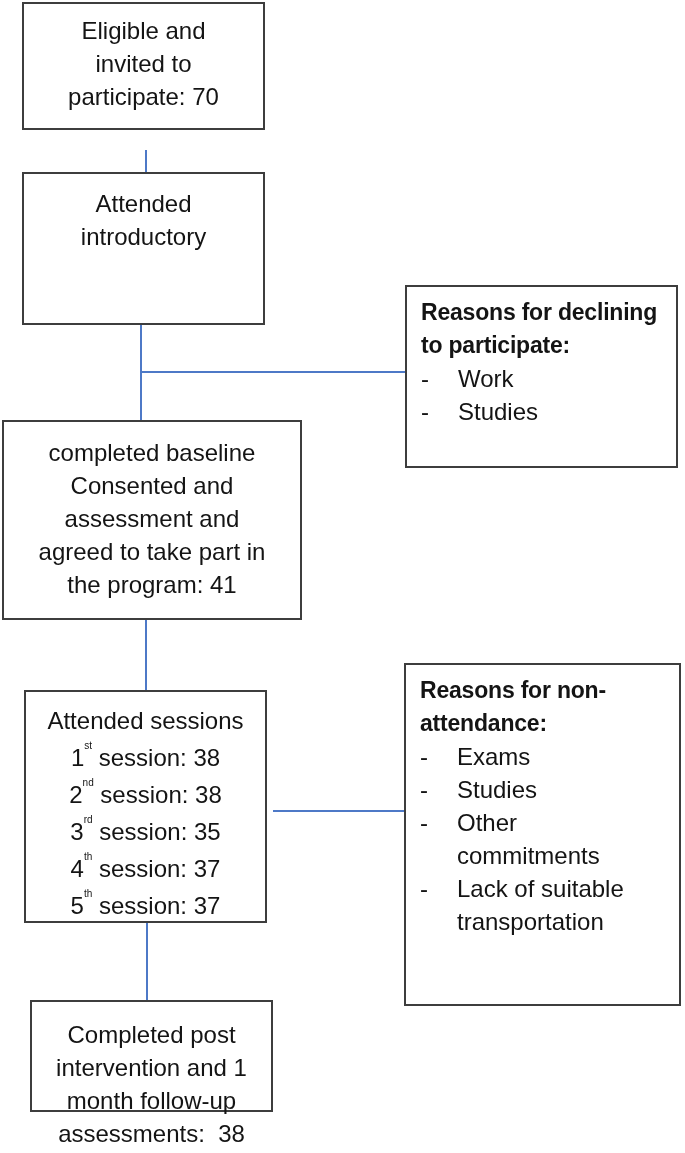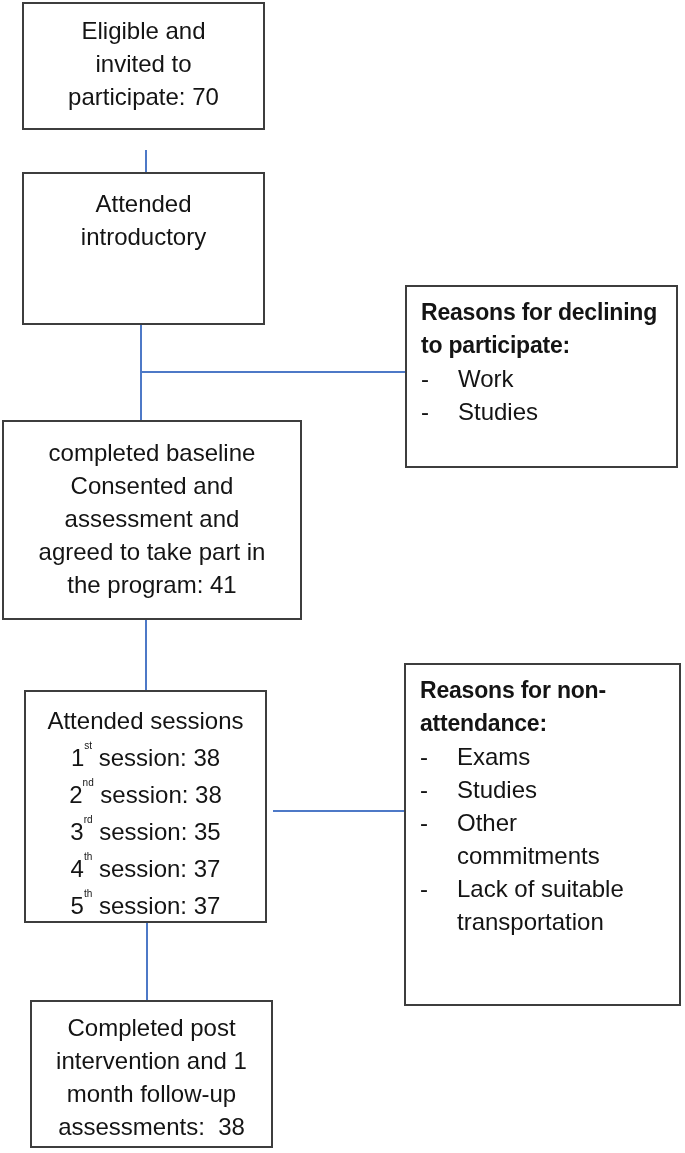--- a/index.html
+++ b/index.html
@@ -50,21 +50,21 @@
   }
   .bullet-row{display:flex;align-items:flex-start;}
   .dash{width:37px;flex:0 0 37px;}
   .item-lines{flex:1;}
   .connector{position:absolute;background:var(--connector);}
   
   #box-eligible{left:22px;top:2px;width:243px;height:128px;padding-top:10px;}
   #box-intro{left:22px;top:172px;width:243px;height:153px;padding-top:13px;}
   #box-consented{left:2px;top:420px;width:300px;height:200px;padding-top:14px;}
   #box-sessions{left:24px;top:690px;width:243px;height:233px;padding-top:12px;}
-  #box-completed{left:30px;top:1000px;width:243px;height:148px;padding-top:9px;}
+  #box-completed{left:30px;top:1000px;width:243px;height:112px;padding-top:16px;}
   #side-declining{left:405px;top:285px;width:273px;height:183px;}
   #side-nonattendance{left:404px;top:663px;width:277px;height:343px;}
   
   #conn-eligible-intro{left:145px;top:150px;width:2px;height:22px;}
   #conn-intro-consented{left:140px;top:325px;width:2px;height:95px;}
   #conn-branch-declining{left:141px;top:371px;width:264px;height:2px;}
   #conn-consented-sessions{left:145px;top:620px;width:2px;height:70px;}
   #conn-branch-nonattendance{left:273px;top:810px;width:131px;height:2px;}
   #conn-sessions-completed{left:146px;top:923px;width:2px;height:77px;}
 </style>

